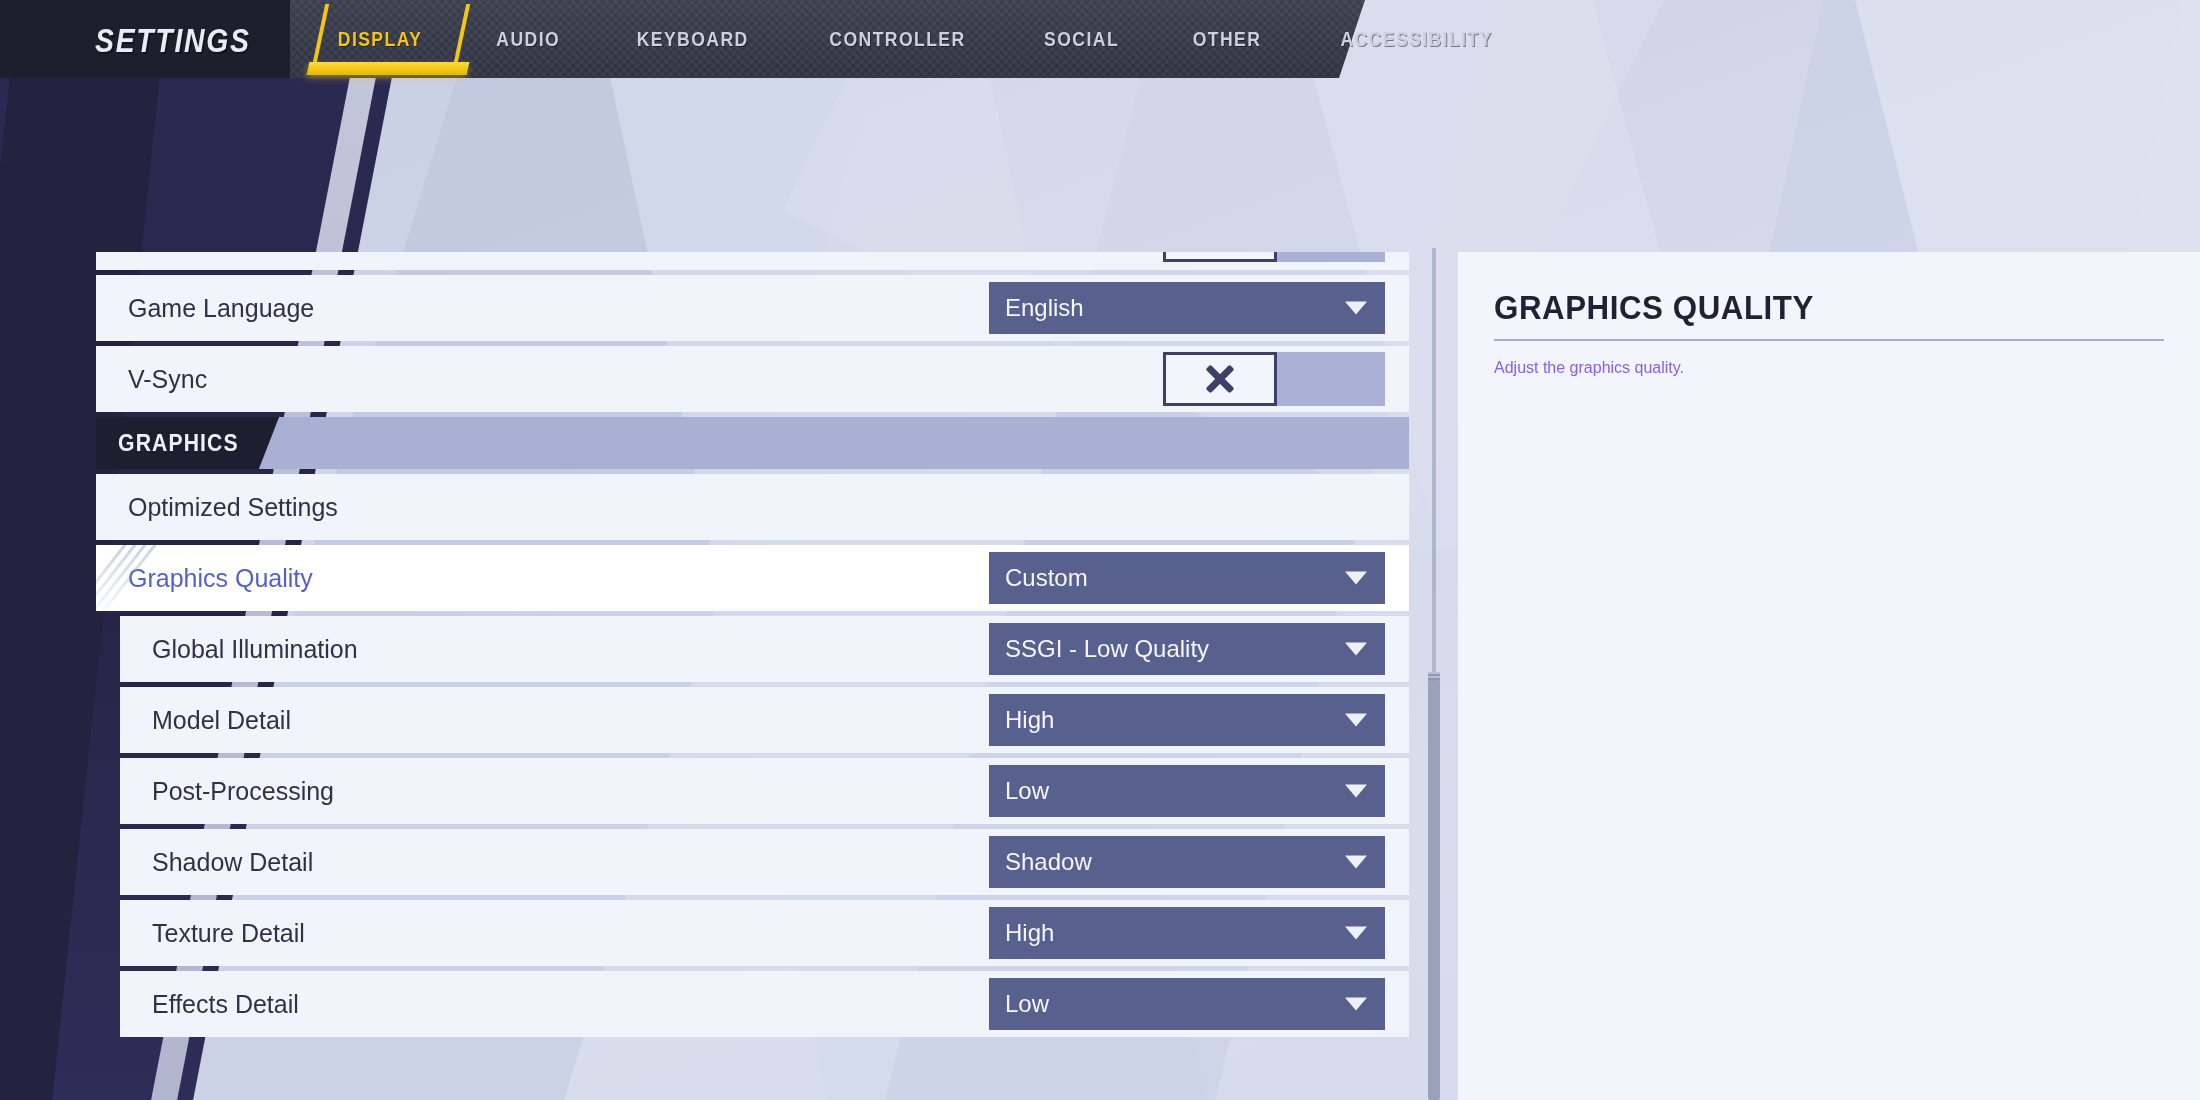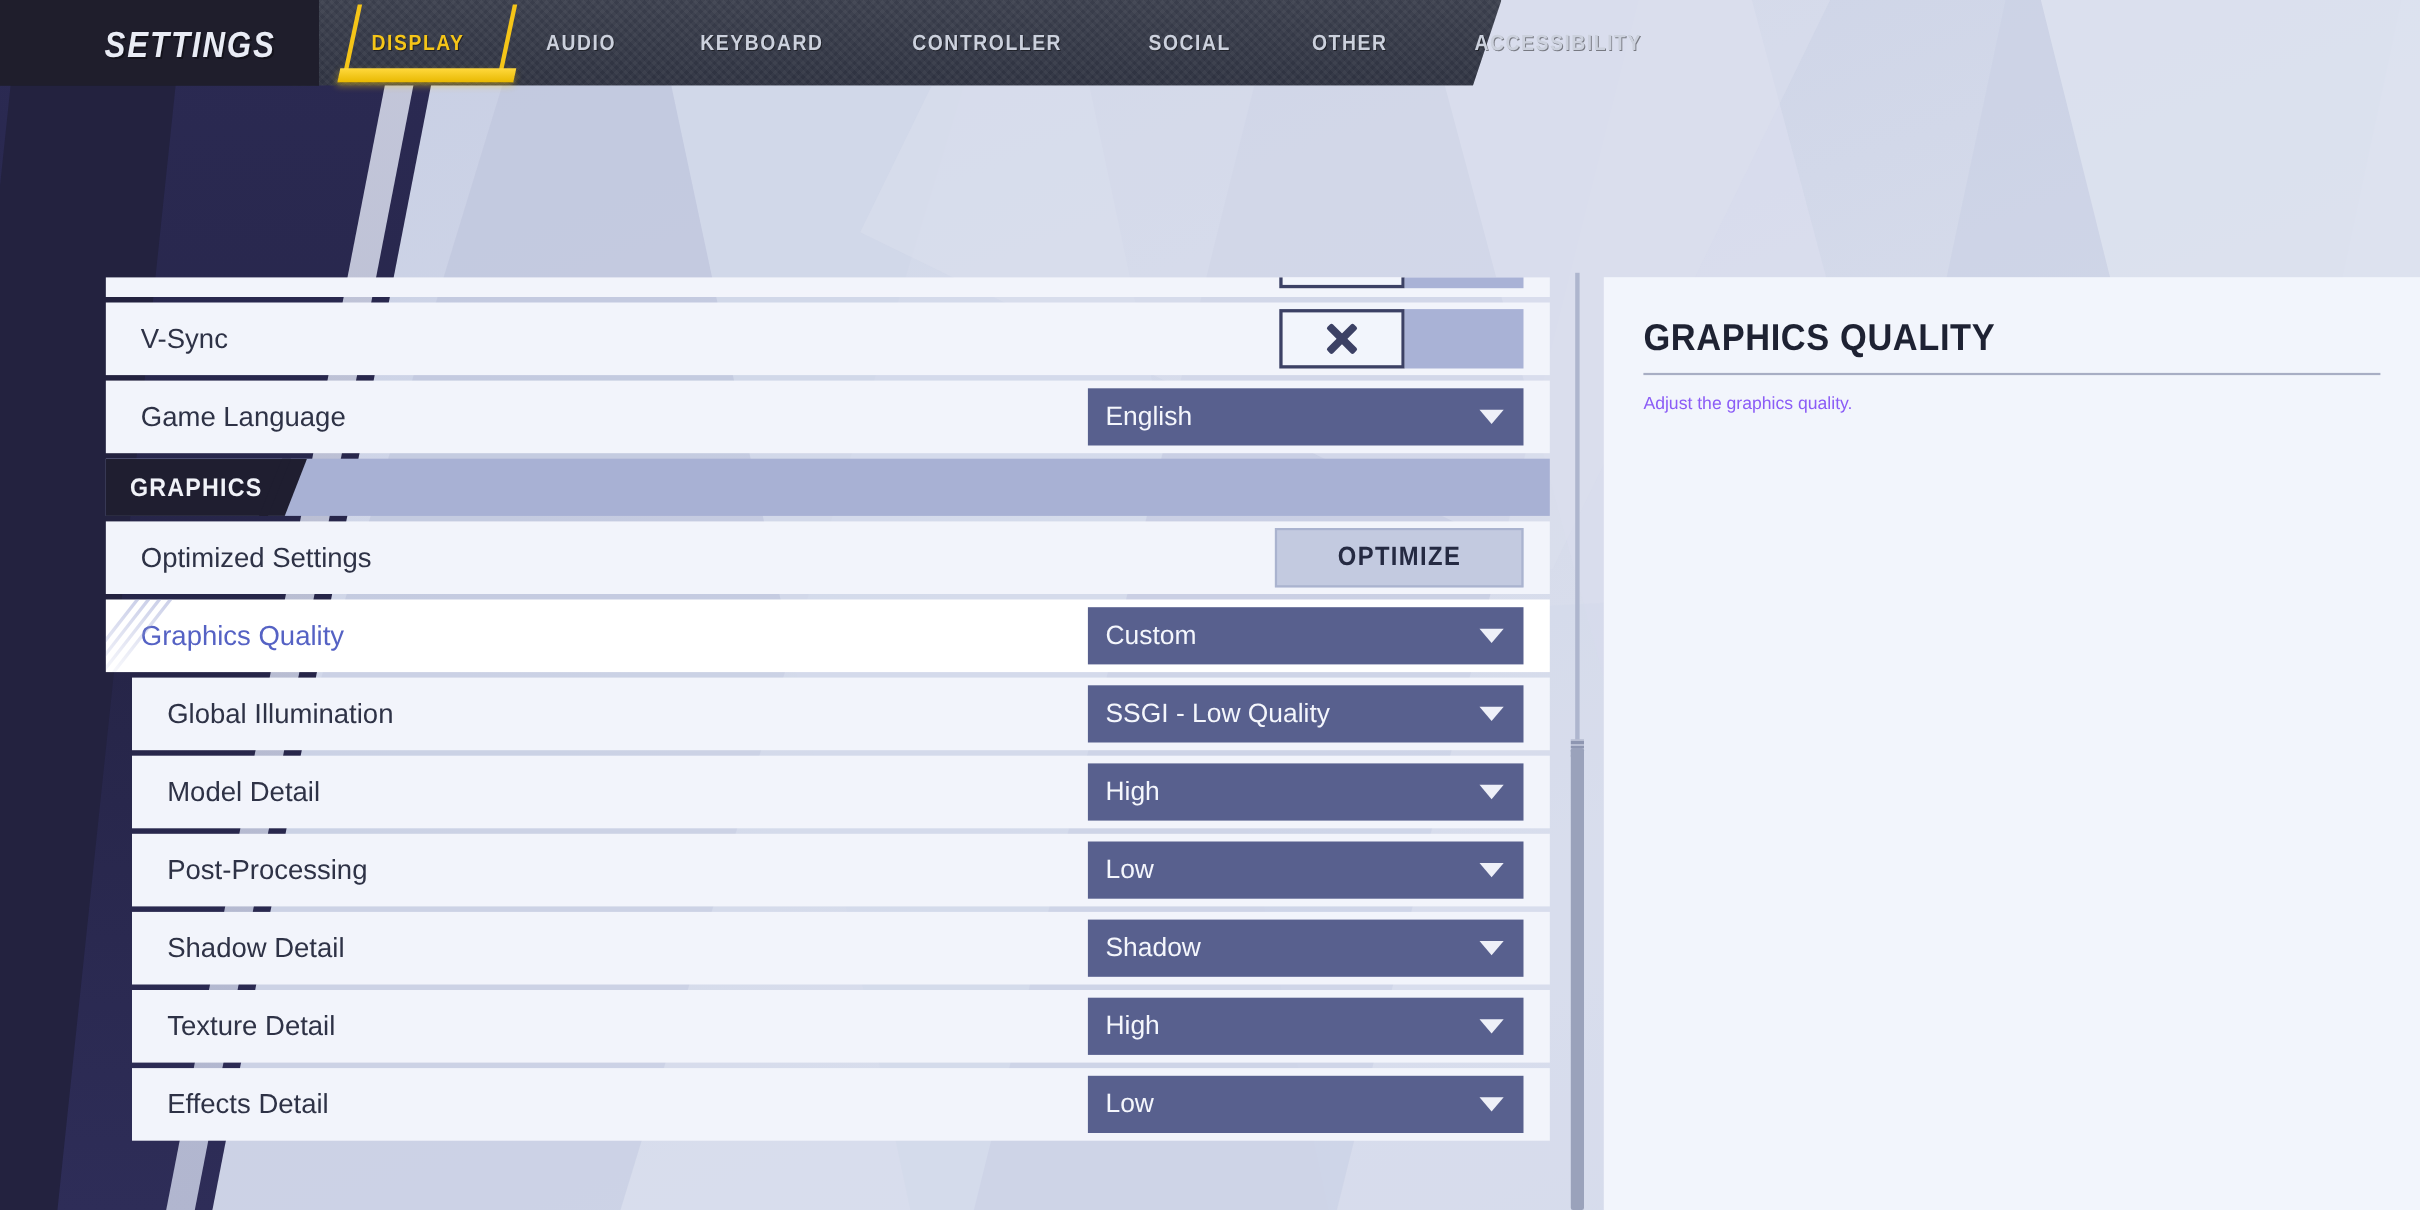--- a/index.html
+++ b/index.html
@@ -278,50 +278,45 @@
   </div>
 
   <div class="list" id="settings-list">
       <div class="partial-row">
         <div class="partial-toggle">
           <div class="pt-a"></div>
           <div class="pt-b"></div>
         </div>
       </div>
       <div class="row">
+        <div class="row-label">Game Language</div>
+        <div class="ctrl">
+          <div class="dropdown">
+            <div class="dd-val">English</div>
+            <div class="dd-arrow"></div>
+          </div>
+        </div>
+      </div>
+      <div class="row">
         <div class="row-label">V-Sync</div>
         <div class="ctrl">
           <div class="toggle">
             <div class="tg-off">
               <div class="x-icon"></div>
             </div>
             <div class="tg-on"></div>
           </div>
         </div>
       </div>
-      <div class="row">
-        <div class="row-label">Game Language</div>
-        <div class="ctrl">
-          <div class="dropdown">
-            <div class="dd-val">English</div>
-            <div class="dd-arrow"></div>
-          </div>
-        </div>
-      </div>
       <div class="section-head">
         <div class="sh-tag">GRAPHICS</div>
         <div class="sh-slash"></div>
       </div>
       <div class="row">
         <div class="row-label">Optimized Settings</div>
-        <div class="ctrl">
-          <div class="btn-optimize">
-            <span>OPTIMIZE</span>
-          </div>
-        </div>
       </div>
       <div class="row selected">
         <div class="sel-chevrons">
           <i></i>
           <i></i>
           <i></i>
           <i></i>
         </div>
         <div class="row-label">Graphics Quality</div>
         <div class="ctrl">

